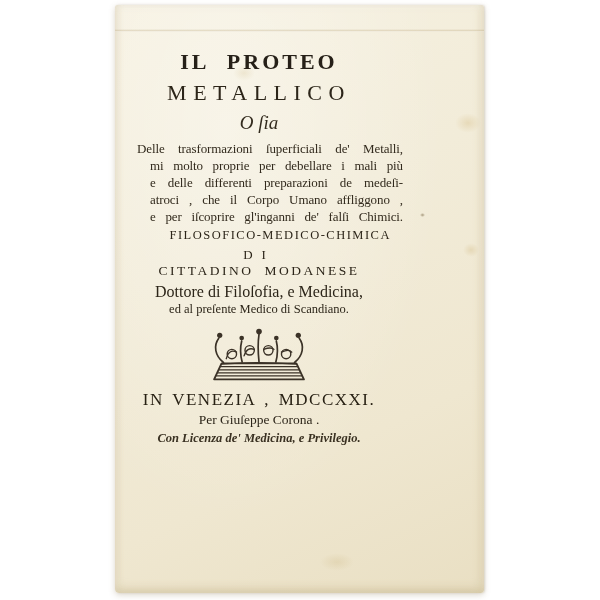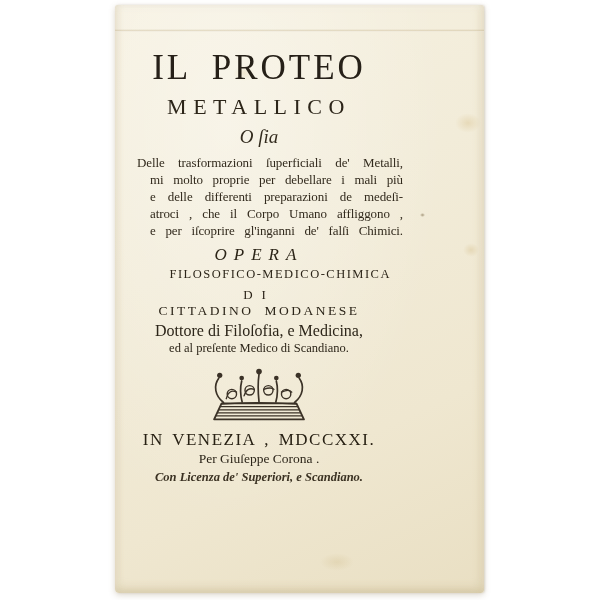--- a/index.html
+++ b/index.html
@@ -52,21 +52,21 @@
   
   .col {
     position: absolute;
     left: 12px; top: 45px;
     width: 264px;
     color: #2c2519;
     text-align: center;
   }
 
   .t-main {
-    font-size: 35px; line-height: 1.05; font-weight: 400;
+    font-size: 22px; line-height: 1.05; font-weight: 700;
     letter-spacing: 3px; word-spacing: 10px;
     color: #262018;
   }
   .t-sub {
     margin-top: 9px;
     font-size: 22px; line-height: 1; font-weight: 400;
     letter-spacing: 6.5px;
   }
   .t-osia {
     margin-top: 9px;
@@ -167,21 +167,20 @@
       <div class="t-osia">O ſia</div>
 
       <div class="para">
         <div class="para-line">Delle trasformazioni ſuperficiali de' Metalli,</div>
         <div class="para-line indent">mi molto proprie per debellare i mali più</div>
         <div class="para-line indent">e delle differenti preparazioni de medeſi-</div>
         <div class="para-line indent">atroci , che il Corpo Umano affliggono ,</div>
         <div class="para-line indent">e per iſcoprire gl'inganni de' falſi Chimici.</div>
       </div>
 
-      <div class="opera">OPERA</div>
 
       <div class="genre">FILOSOFICO-MEDICO-CHIMICA</div>
 
       <div class="di">DI</div>
 
 
       <div class="citizenship">CITTADINO MODANESE</div>
 
       <div class="degree">Dottore di Filoſofia, e Medicina,</div>
 
@@ -216,17 +215,17 @@
         <path d="M25,35 Q28,24 36,28" stroke-width="1.4"></path>
         <path d="M44,32 Q47,22 55,25" stroke-width="1.4"></path>
         <path d="M76,25 Q73,22 65,25" stroke-width="1.4"></path>
         <path d="M95,28 Q92,24 84,28" stroke-width="1.4"></path>
       </svg>
 
       <div class="venezia">IN VENEZIA , MDCCXXI.</div>
 
       <div class="printer">Per Giuſeppe Corona .</div>
 
-      <div class="license">Con Licenza de' Superiori, e Scandiano.</div>
+      <div class="license">Con Licenza de' Medicina, e Privilegio.</div>
 
     </div>
   </div>
 </div>
 
 </body></html>

